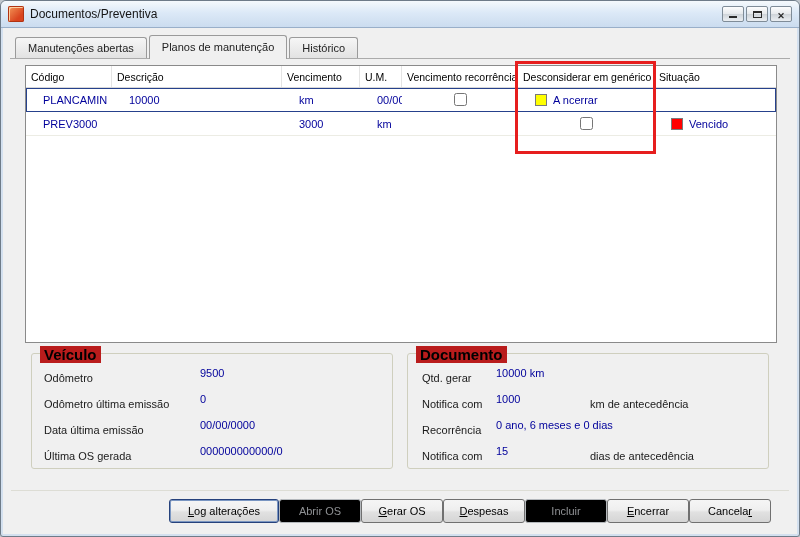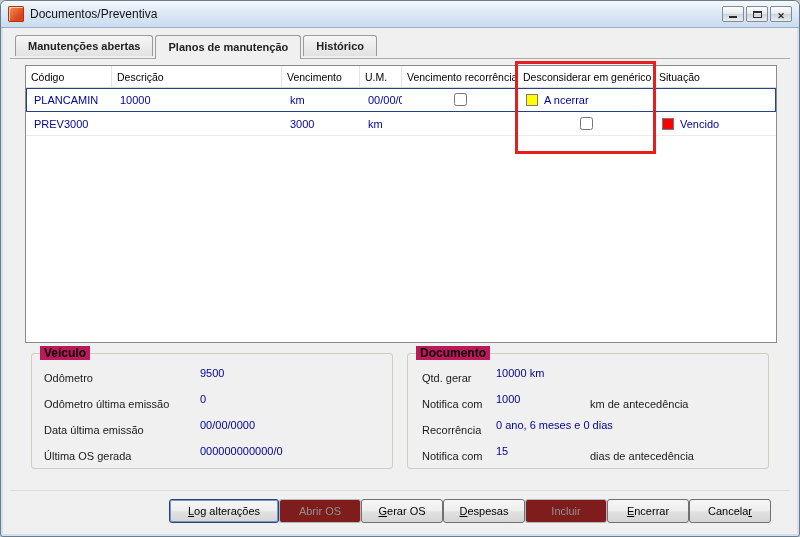--- a/index.html
+++ b/index.html
@@ -29,21 +29,21 @@
   .winbtn {
     width: 22px; height: 16px; border: 1px solid #7F8C98; border-radius: 2px;
     background: linear-gradient(#FDFDFD, #E6E9EC 48%, #CFD4D9 52%, #EAEEF2);
     display: flex; align-items: center; justify-content: center; cursor: default; padding: 0;
   }
   .g-min { width: 8px; height: 2px; background: #2A2A2A; margin-top: 6px; }
   .g-max { width: 9px; height: 7px; border: 1px solid #2A2A2A; border-top-width: 2px; }
   .g-close::before { content: "✕"; font-size: 9px; font-weight: bold; color: #2A2A2A; line-height: 1; }
 
   
-  .tabstrip { position: absolute; top: 34px; left: 14px; height: 24px; display: flex; align-items: flex-start; font-weight: bold; }
+  .tabstrip { position: absolute; top: 34px; left: 14px; height: 24px; display: flex; align-items: center; }
   .tab {
     height: 21px; line-height: 20px; padding: 0 12px; margin-right: 2px;
     font-size: 11px; color: #222; white-space: nowrap;
     background: linear-gradient(#F6F6F6, #E2E2E2);
     border: 1px solid #9A9A9A; border-bottom: none; border-radius: 3px 3px 0 0;
   }
   .tab.active {
     height: 24px; line-height: 23px; background: #F0F0F0; position: relative; z-index: 3;
   }
   .tabline { position: absolute; top: 57px; left: 9px; right: 9px; border-top: 1px solid #ABABAB; z-index: 1; }
@@ -57,21 +57,21 @@
     display: grid;
     grid-template-columns: 86px 170px 78px 42px 116px 136px 1fr;
   }
   .grid-header { height: 22px; border-bottom: 1px solid #D8D8D8; }
   .hc {
     font-size: 10.5px; color: #000; padding: 5px 8px 0 5px;
     border-right: 1px solid #E4E4E4; white-space: nowrap; overflow: hidden;
   }
   .hc.last { border-right: none; }
   .grid-row { height: 24px; align-items: center; color: #00009B; font-size: 11px; border-bottom: 1px solid #ECECE4; }
-  .grid-row .c { padding-left: 8px; white-space: nowrap; overflow: hidden; }
+  .grid-row .c { padding-left: 17px; white-space: nowrap; overflow: hidden; }
   .grid-row.selected { outline: 1px solid #26418C; outline-offset: -1px; }
   .c.center { display: flex; justify-content: center; padding-left: 0; }
   .chk { width: 13px; height: 13px; }
   .c.situ { display: flex; align-items: center; gap: 6px; }
   .swatch { width: 12px; height: 12px; border: 1px solid #7A7A7A; display: inline-block; flex: 0 0 auto; }
 
   
   .annotation {
     position: absolute; left: 514px; top: 60px; width: 141px; height: 93px;
     border: 3px solid #E61E1E; z-index: 6; pointer-events: none;
@@ -79,21 +79,21 @@
 
   
   .groupbox {
     position: absolute; top: 352px; height: 116px;
     border: 1px solid #CFCFBE; border-radius: 3px; background: transparent;
   }
   .gb-veiculo { left: 30px; width: 362px; }
   .gb-documento { left: 406px; width: 362px; }
   .gb-title {
     position: absolute; top: -8px; left: 8px; padding: 0 4px;
-    background: #be185d; font-size: 12px; font-weight: bold; color: #000; text-align: right;
+    background: #b91c1c; font-size: 15px; font-weight: bold; color: #000; text-align: right;
   }
   .gb-row { position: relative; height: 26px; }
   .gb-row:first-of-type { margin-top: 12px; }
   .gb-label { position: absolute; left: 12px; top: 6px; font-size: 11px; color: #1A1A1A; white-space: nowrap; }
   .gb-value { position: absolute; top: 1px; font-size: 11px; color: #00009B; white-space: nowrap; margin-left: 12px; }
   .gb-veiculo .gb-value { left: 156px; }
   .gb-documento .gb-label { left: 14px; }
   .gb-documento .gb-value { left: 76px; }
   .gb-suffix { position: absolute; left: 182px; top: 6px; font-size: 11px; color: #1A1A1A; white-space: nowrap; }
 
@@ -101,21 +101,21 @@
   .footline { position: absolute; left: 10px; right: 10px; top: 489px; border-top: 1px solid #DDDDD5; }
   .buttons { position: absolute; left: 168px; top: 498px; display: flex; gap: 0; }
   .btn {
     height: 24px; width: 82px; font-family: "Liberation Sans", sans-serif; font-size: 11px; color: #000;
     border: 1px solid #707070; border-radius: 3px;
     background: linear-gradient(#F5F5F5, #EFEFEF 45%, #E1E1E1 55%, #D5D5D5);
     white-space: nowrap; overflow: hidden;
   }
   .btn.wide { width: 110px; }
   .btn.default { border: 1px solid #26427C; box-shadow: inset 0 0 0 1px #7A96C2; }
-  .btn.disabled { color: #8F9194; border-color: #B4B8BC; background: #7f1d1d; box-shadow: none; }
+  .btn.disabled { color: #8F9194; border-color: #B4B8BC; background: #000000; box-shadow: none; }
   .btn u { text-decoration: underline; }
 </style>
 </head>
 <body>
 
 <div class="window">
 
   <div class="titlebar">
     <div class="app-icon"></div>
     <div class="title">Documentos/Preventiva</div>

